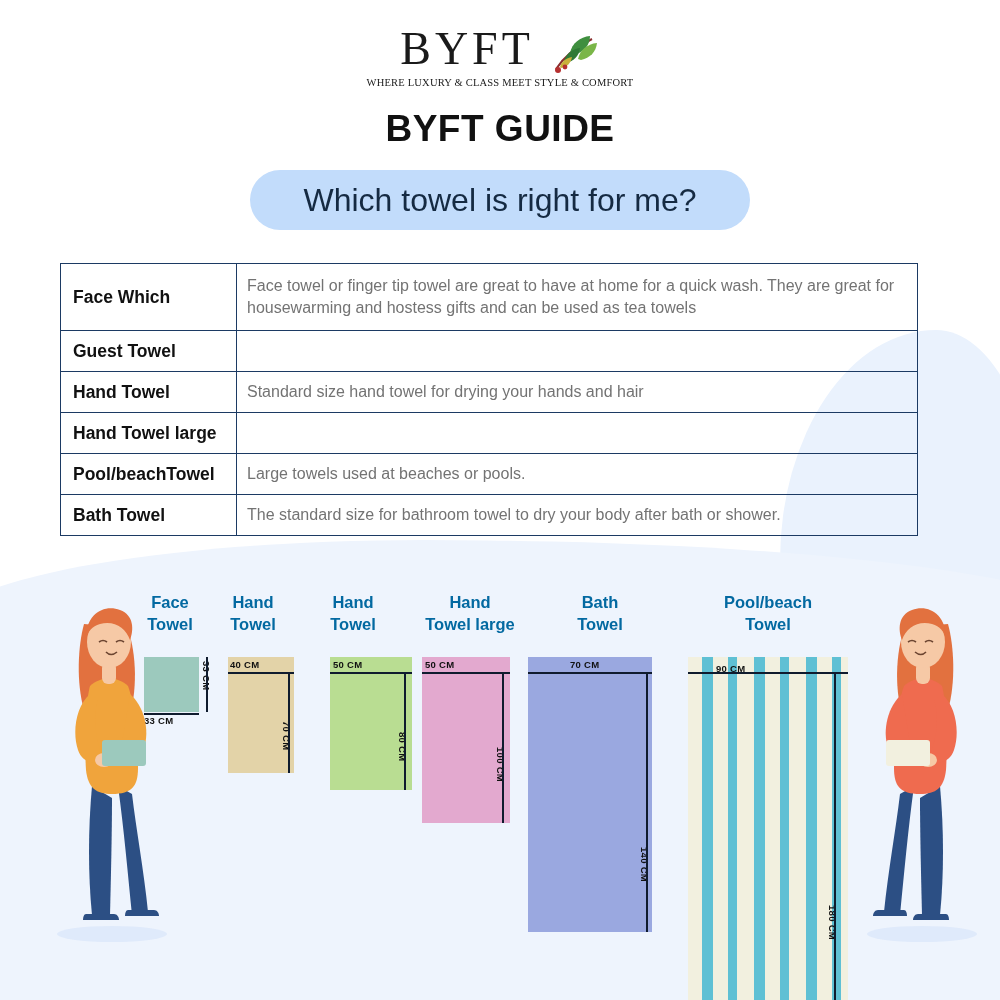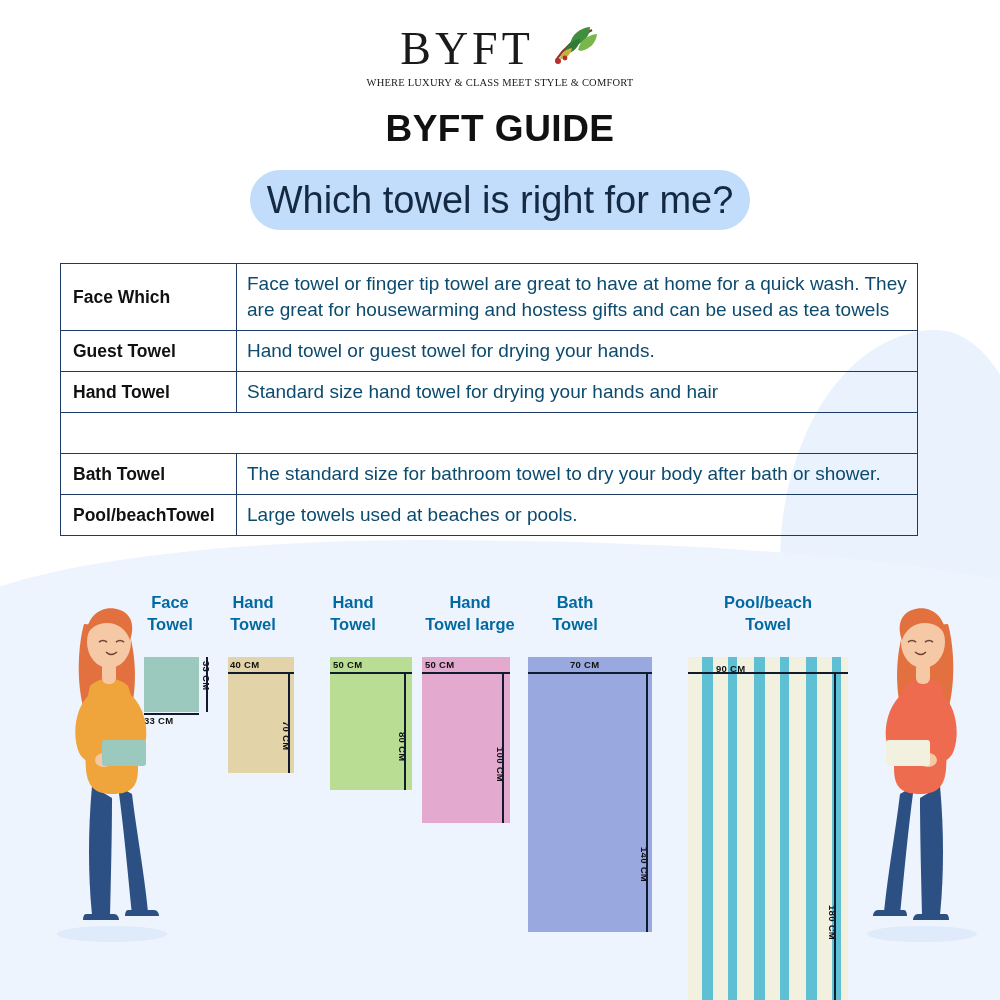--- a/index.html
+++ b/index.html
@@ -43,21 +43,21 @@
   }
   .content { position: relative; z-index: 2; }
 
   
   .brand {
     text-align: center;
     padding-top: 22px;
   }
   .brand-row {
     display: flex;
-    align-items: flex-start;
+    align-items: flex-end;
     justify-content: center;
     gap: 12px;
   }
   .brand-name {
     font-family: "Liberation Serif", serif;
     font-size: 46px;
     letter-spacing: 4px;
     color: #1a1a1a;
     font-weight: 400;
   }
@@ -81,21 +81,21 @@
     margin: 20px auto 0;
     width: 500px;
     height: 60px;
     border-radius: 30px;
     background: #c2dcfb;
     display: flex;
     align-items: center;
     justify-content: center;
   }
   .pill-text {
-    font-size: 38px;
+    font-size: 32px;
     color: #152a42;
     font-weight: 400;
   }
 
   
   .table {
     position: absolute;
     left: 60px;
     top: 263px;
     width: 858px;
@@ -119,22 +119,22 @@
     font-size: 17.5px;
     font-weight: bold;
     color: #111;
   }
   .tcell-desc {
     flex: 1;
     box-sizing: border-box;
     display: flex;
     align-items: center;
     padding: 0 10px 0 10px;
-    font-size: 19px;
-    color: #0c4a6e;
+    font-size: 16px;
+    color: #737373;
     line-height: 1.35;
   }
 
   
   .towels {
     position: absolute;
     left: 0;
     top: 575px;
     width: 1000px;
     height: 420px;
@@ -202,39 +202,39 @@
 
     <div class="table">
 
       <div class="trow first">
         <div class="tcell-name">Face Which</div>
         <div class="tcell-desc">Face towel or finger tip towel are great to have at home for a quick wash. They are great for housewarming and hostess gifts and can be used as tea towels</div>
       </div>
 
       <div class="trow">
         <div class="tcell-name">Guest Towel</div>
-        <div class="tcell-desc">Hand towel or guest towel for drying your hands.</div>
       </div>
 
       <div class="trow">
         <div class="tcell-name">Hand Towel</div>
         <div class="tcell-desc">Standard size hand towel for drying your hands and hair</div>
       </div>
 
       <div class="trow">
+        <div class="tcell-name">Hand Towel large</div>
+      </div>
+
+      <div class="trow">
+        <div class="tcell-name">Pool/beachTowel</div>
+        <div class="tcell-desc">Large towels used at beaches or pools.</div>
       </div>
 
       <div class="trow">
         <div class="tcell-name">Bath Towel</div>
         <div class="tcell-desc">The standard size for bathroom towel to dry your body after bath or shower.</div>
-      </div>
-
-      <div class="trow">
-        <div class="tcell-name">Pool/beachTowel</div>
-        <div class="tcell-desc">Large towels used at beaches or pools.</div>
       </div>
 
     </div>
 
     <div class="towels">
 
       <div class="tow-label" style="left:120px; top:16px; width:100px;">
         <span>Face</span><br>
         <span>Towel</span>
       </div>
@@ -243,21 +243,21 @@
         <span>Towel</span>
       </div>
       <div class="tow-label" style="left:303px; top:16px; width:100px;">
         <span>Hand</span><br>
         <span>Towel</span>
       </div>
       <div class="tow-label" style="left:400px; top:16px; width:140px;">
         <span>Hand</span><br>
         <span>Towel large</span>
       </div>
-      <div class="tow-label" style="left:525px; top:16px; width:100px;">
+      <div class="tow-label" style="left:550px; top:16px; width:100px;">
         <span>Bath</span><br>
         <span>Towel</span>
       </div>
       <div class="tow-label" style="left:698px; top:16px; width:140px;">
         <span>Pool/beach</span><br>
         <span>Towel</span>
       </div>
 
       <div class="swatch" style="left:144px; top:82px; width:55px; height:55px; background:#9cc9bd;"></div>
       <div class="dim vert" style="left:212px; top:86px;">33 CM</div>

